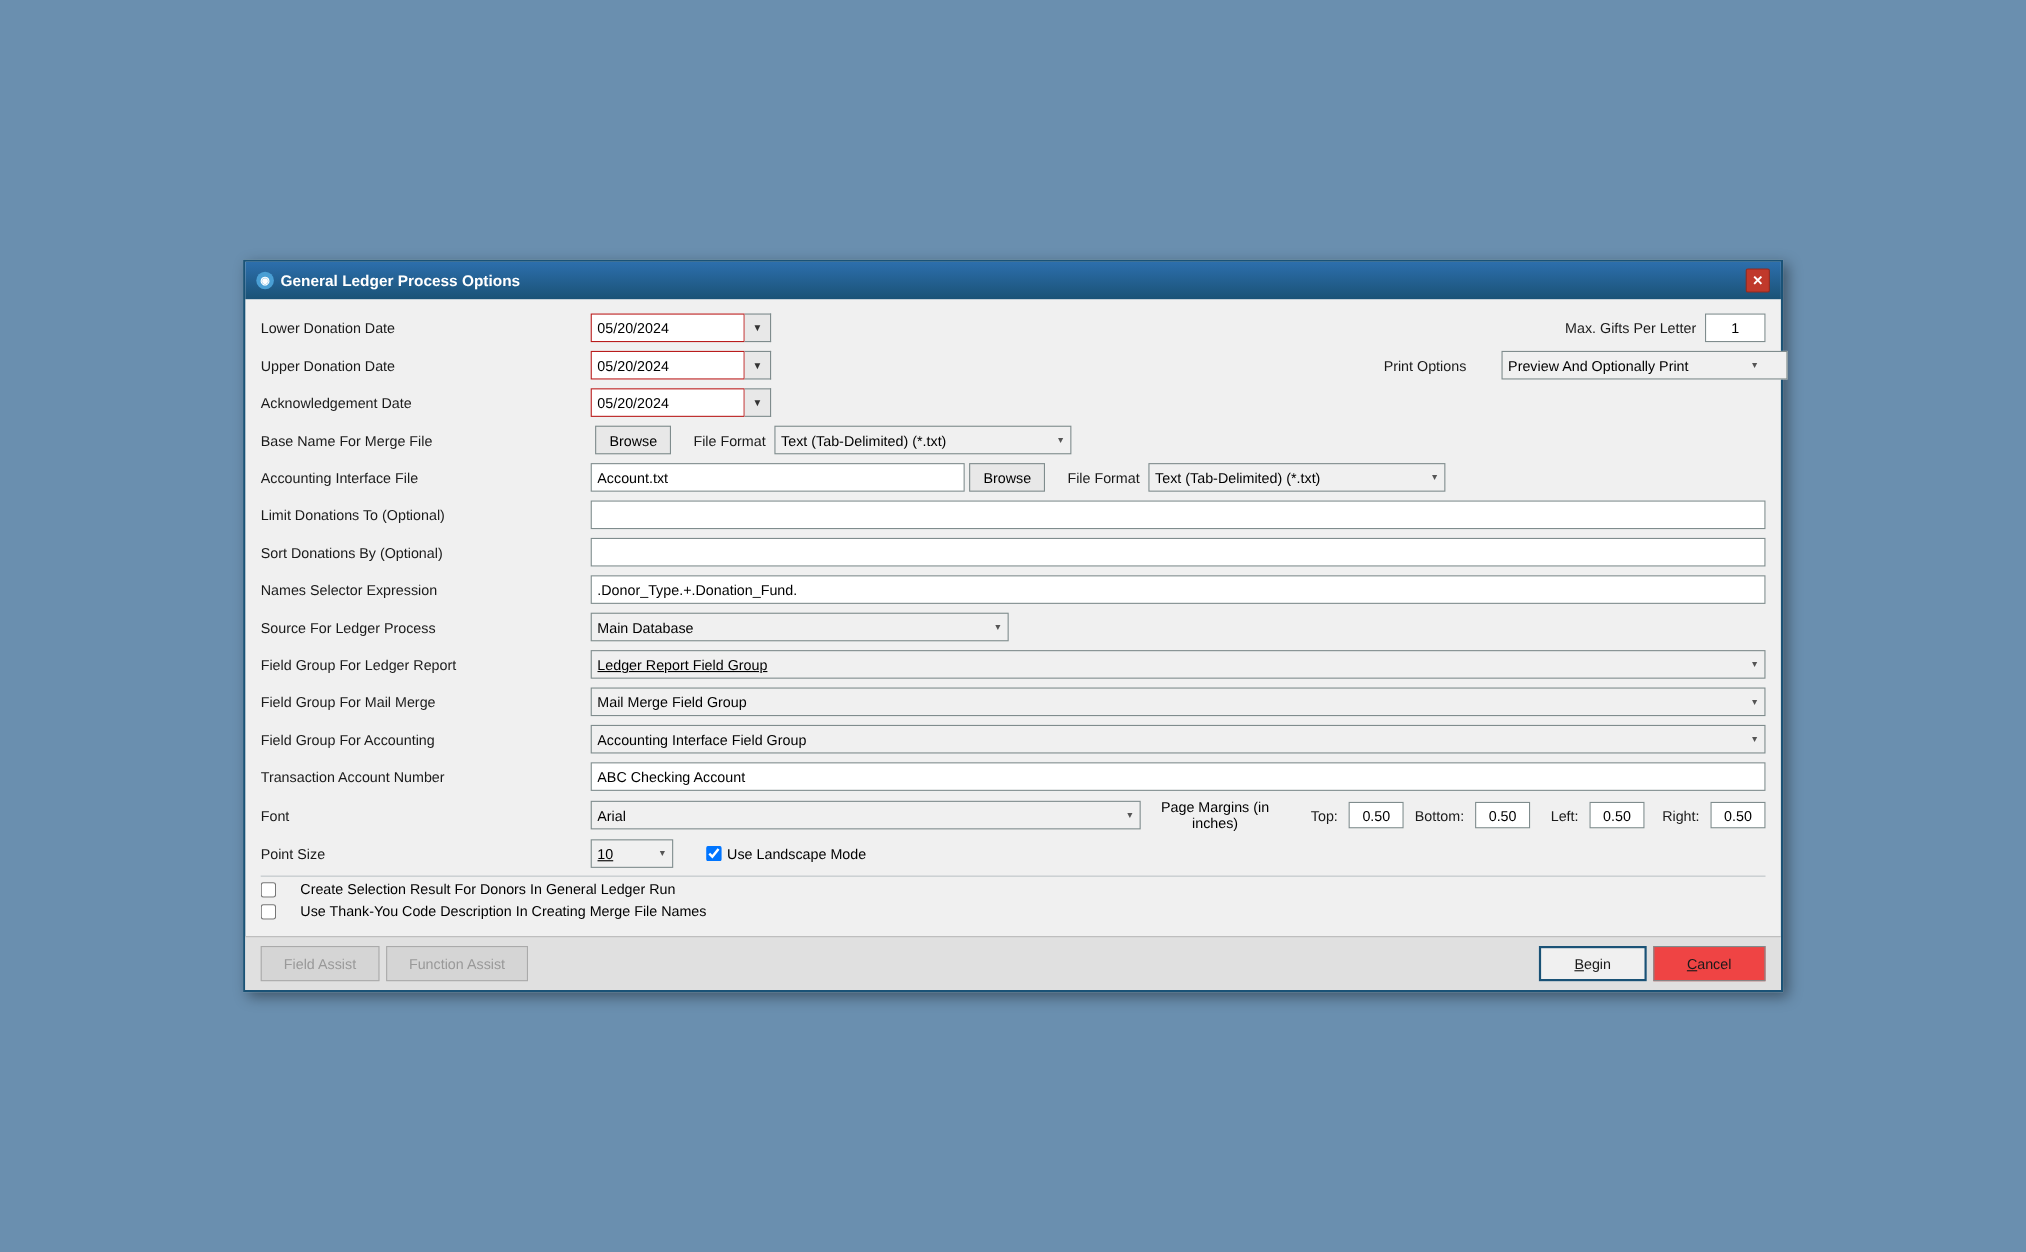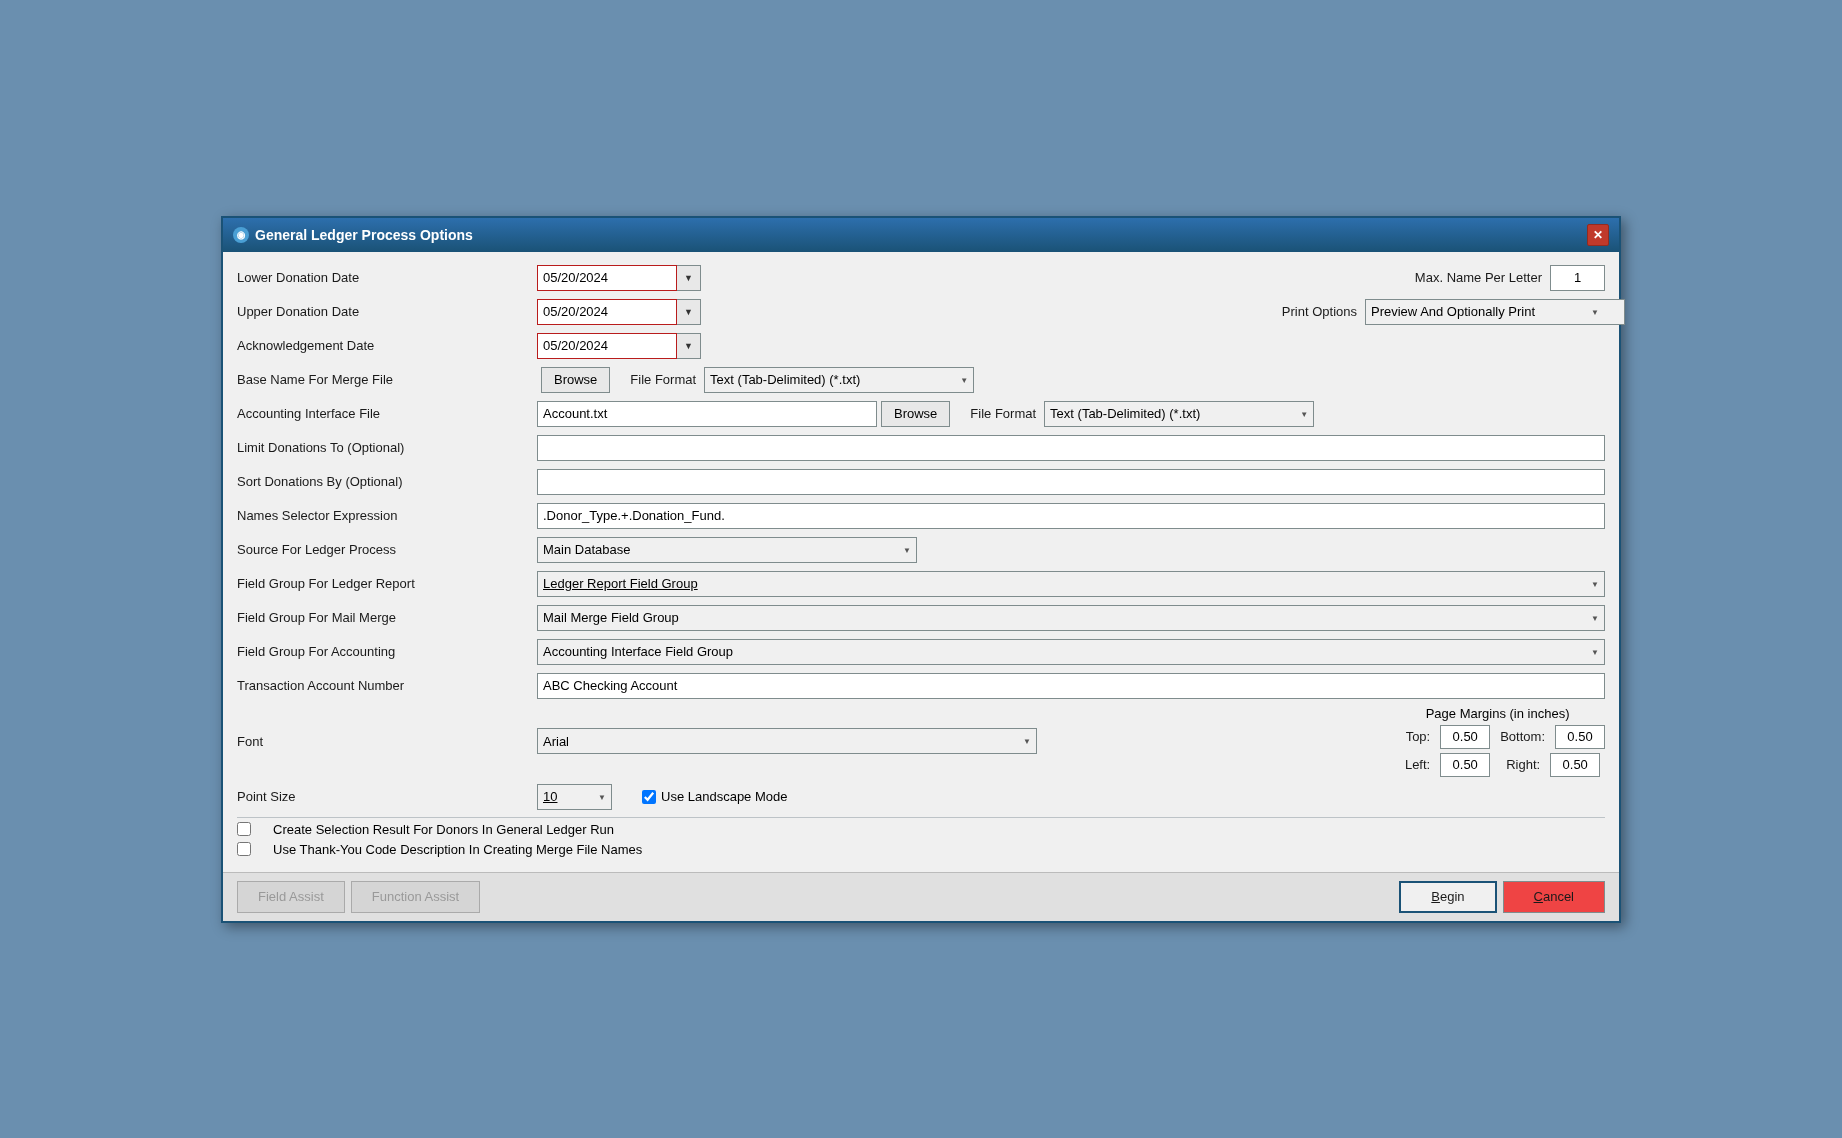--- a/index.html
+++ b/index.html
@@ -346,36 +346,36 @@
 
     <div class="row-with-right">
       <div class="left-part">
         <div class="label">Lower Donation Date</div>
         <div class="date-input-group">
           <input type="text" class="date-input" value="05/20/2024" style="">
           <div class="dropdown-arrow-btn">▼</div>
         </div>
       </div>
       <div class="right-part">
-        <span class="right-label">Max. Name Per Letter</span>
+        <span class="right-label">Max. Gifts Per Letter</span>
         <input type="text" class="small-input" value="1" style="">
       </div>
     </div>
 
     <div class="row-with-right">
       <div class="left-part">
         <div class="label">Upper Donation Date</div>
         <div class="date-input-group">
           <input type="text" class="date-input" value="05/20/2024" style="">
           <div class="dropdown-arrow-btn">▼</div>
         </div>
       </div>
       <div class="right-part">
         <span class="right-label">Print Options</span>
-        <div class="select-wrapper" style="width:240px;">
+        <div class="select-wrapper" style="width:240px;margin-left:24px;">
           <select style="width:260px;">
             <option>Preview And Optionally Print</option>
           </select>
         </div>
       </div>
     </div>
 
     <div class="form-row">
       <div class="label">Acknowledgement Date</div>
       <div class="date-input-group">
@@ -469,21 +469,21 @@
 
     <div class="row-with-right">
       <div class="left-part">
         <div class="label">Font</div>
         <div class="select-wrapper" style="width:500px;">
           <select style="width:500px;">
             <option>Arial</option>
           </select>
         </div>
       </div>
-      <div style="margin-left:auto; display:flex; flex-direction:column; gap:4px;">
+      <div style="margin-left:auto; display:flex; flex-direction:row; gap:4px;">
         <div style="text-align:center;">Page Margins (in inches)</div>
         <div class="margins-row">
           <span class="margin-label">Top:</span>
           <input type="text" class="margin-input" value="0.50" style="">
           <span class="margin-label">Bottom:</span>
           <input type="text" class="margin-input" value="0.50" style="">
         </div>
         <div class="margins-row">
           <span class="margin-label">Left:</span>
           <input type="text" class="margin-input" value="0.50" style="">

